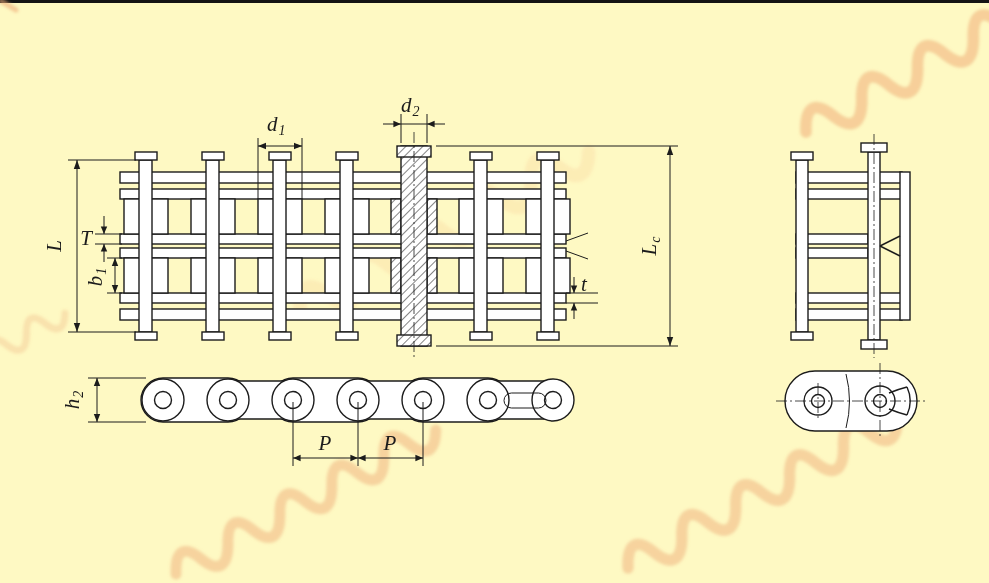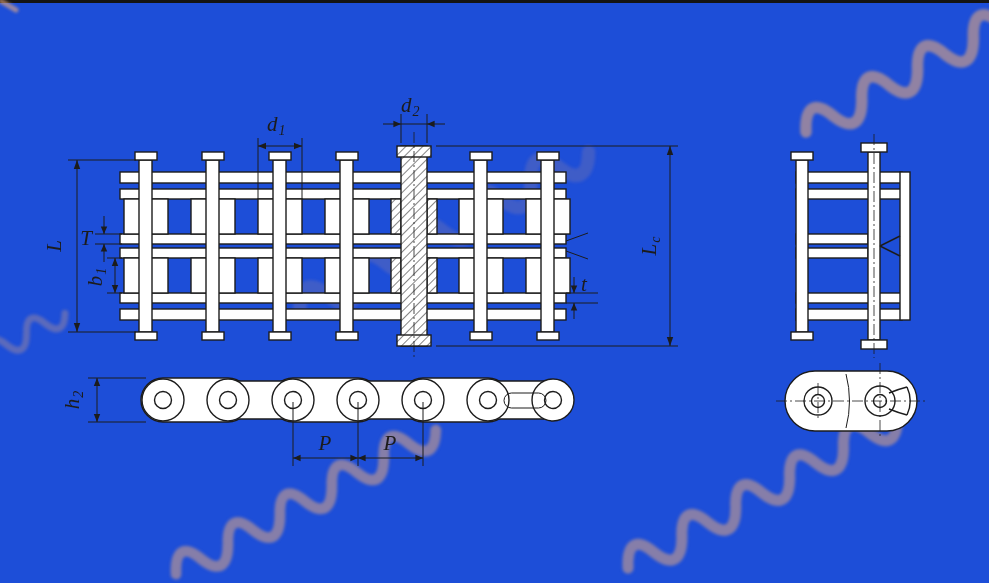--- a/index.html
+++ b/index.html
@@ -1,16 +1,16 @@
 <!DOCTYPE html>
 <html><head>
 <meta charset="utf-8">
 <style>
   html,body{margin:0;padding:0;background:#ffffff;}
-  .stage{position:relative;width:989px;height:583px;background:#1d4ed8;overflow:hidden;}
+  .stage{position:relative;width:989px;height:583px;background:#fef9c3;overflow:hidden;}
   svg{display:block;}
   .fw{fill:#ffffff;stroke:#1c1c1c;stroke-width:1.4;}
   .hx{fill:url(#hatch);stroke:#1c1c1c;stroke-width:1.4;}
   .ln{stroke:#1c1c1c;stroke-width:1.4;fill:none;}
   .thin{stroke:#1c1c1c;stroke-width:1;fill:none;}
   .arr{fill:#1c1c1c;stroke:none;}
   .cl{stroke:#1c1c1c;stroke-width:0.8;stroke-dasharray:11 3 2 3;fill:none;}
   .dim{font-family:"Liberation Serif","DejaVu Serif",serif;font-style:italic;font-size:21px;fill:#1c1c1c;}
   .sub{font-size:14px;}
   .wm{stroke:#f0ad79;fill:none;stroke-linecap:round;}

